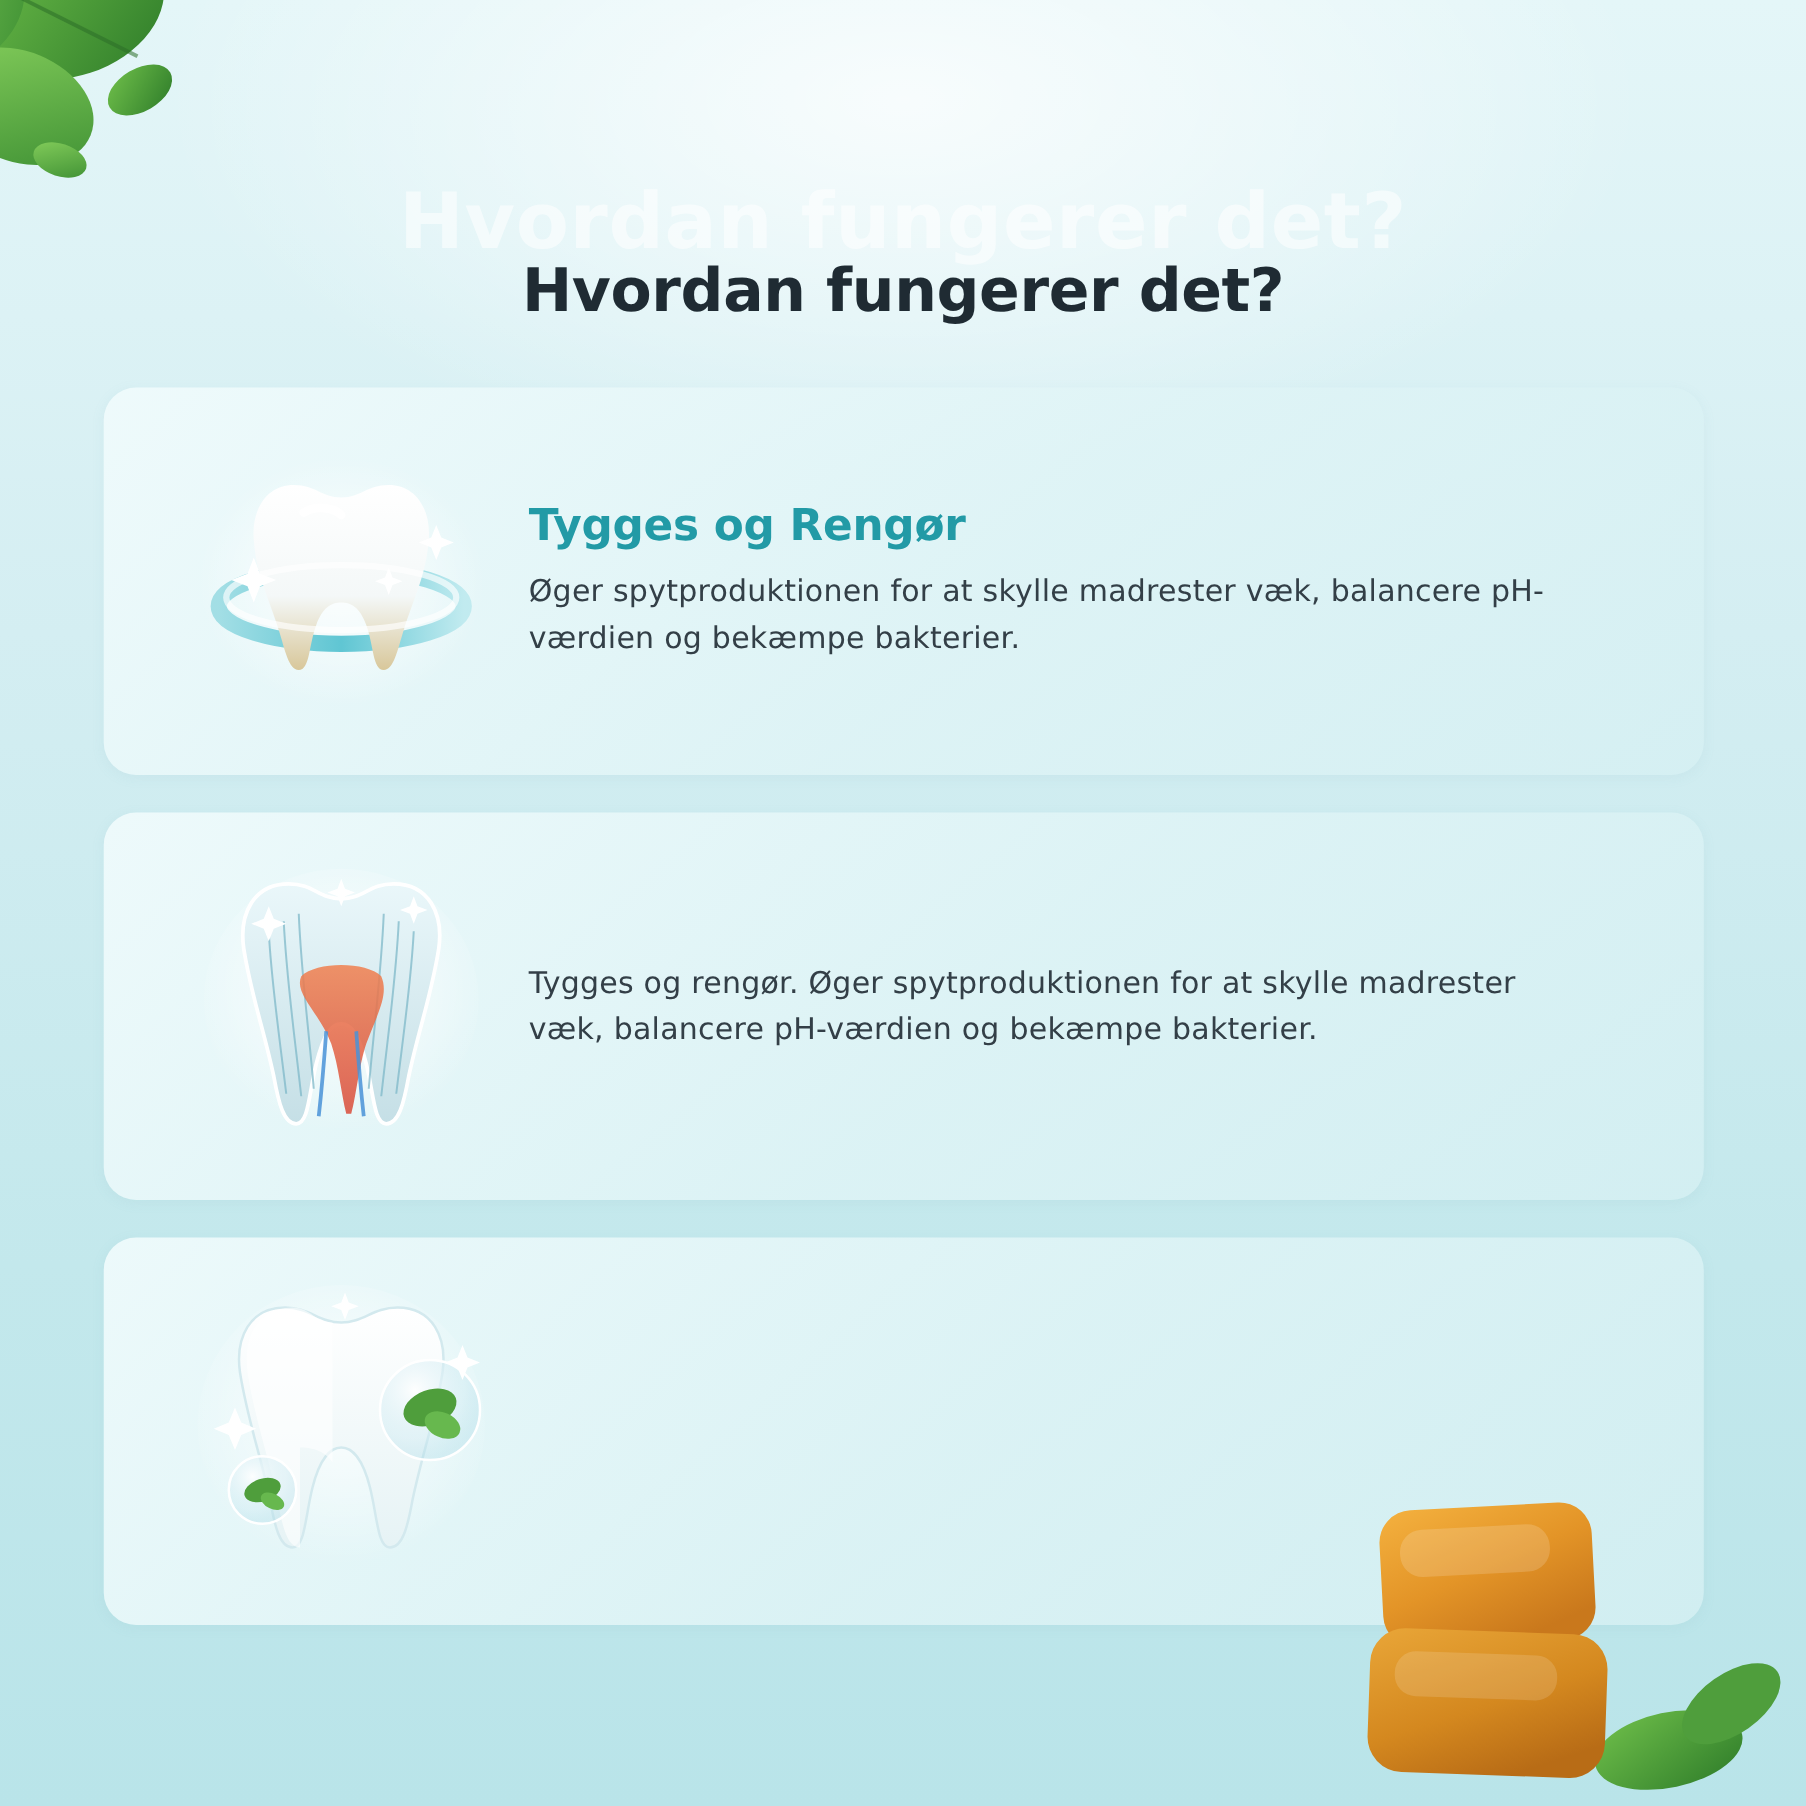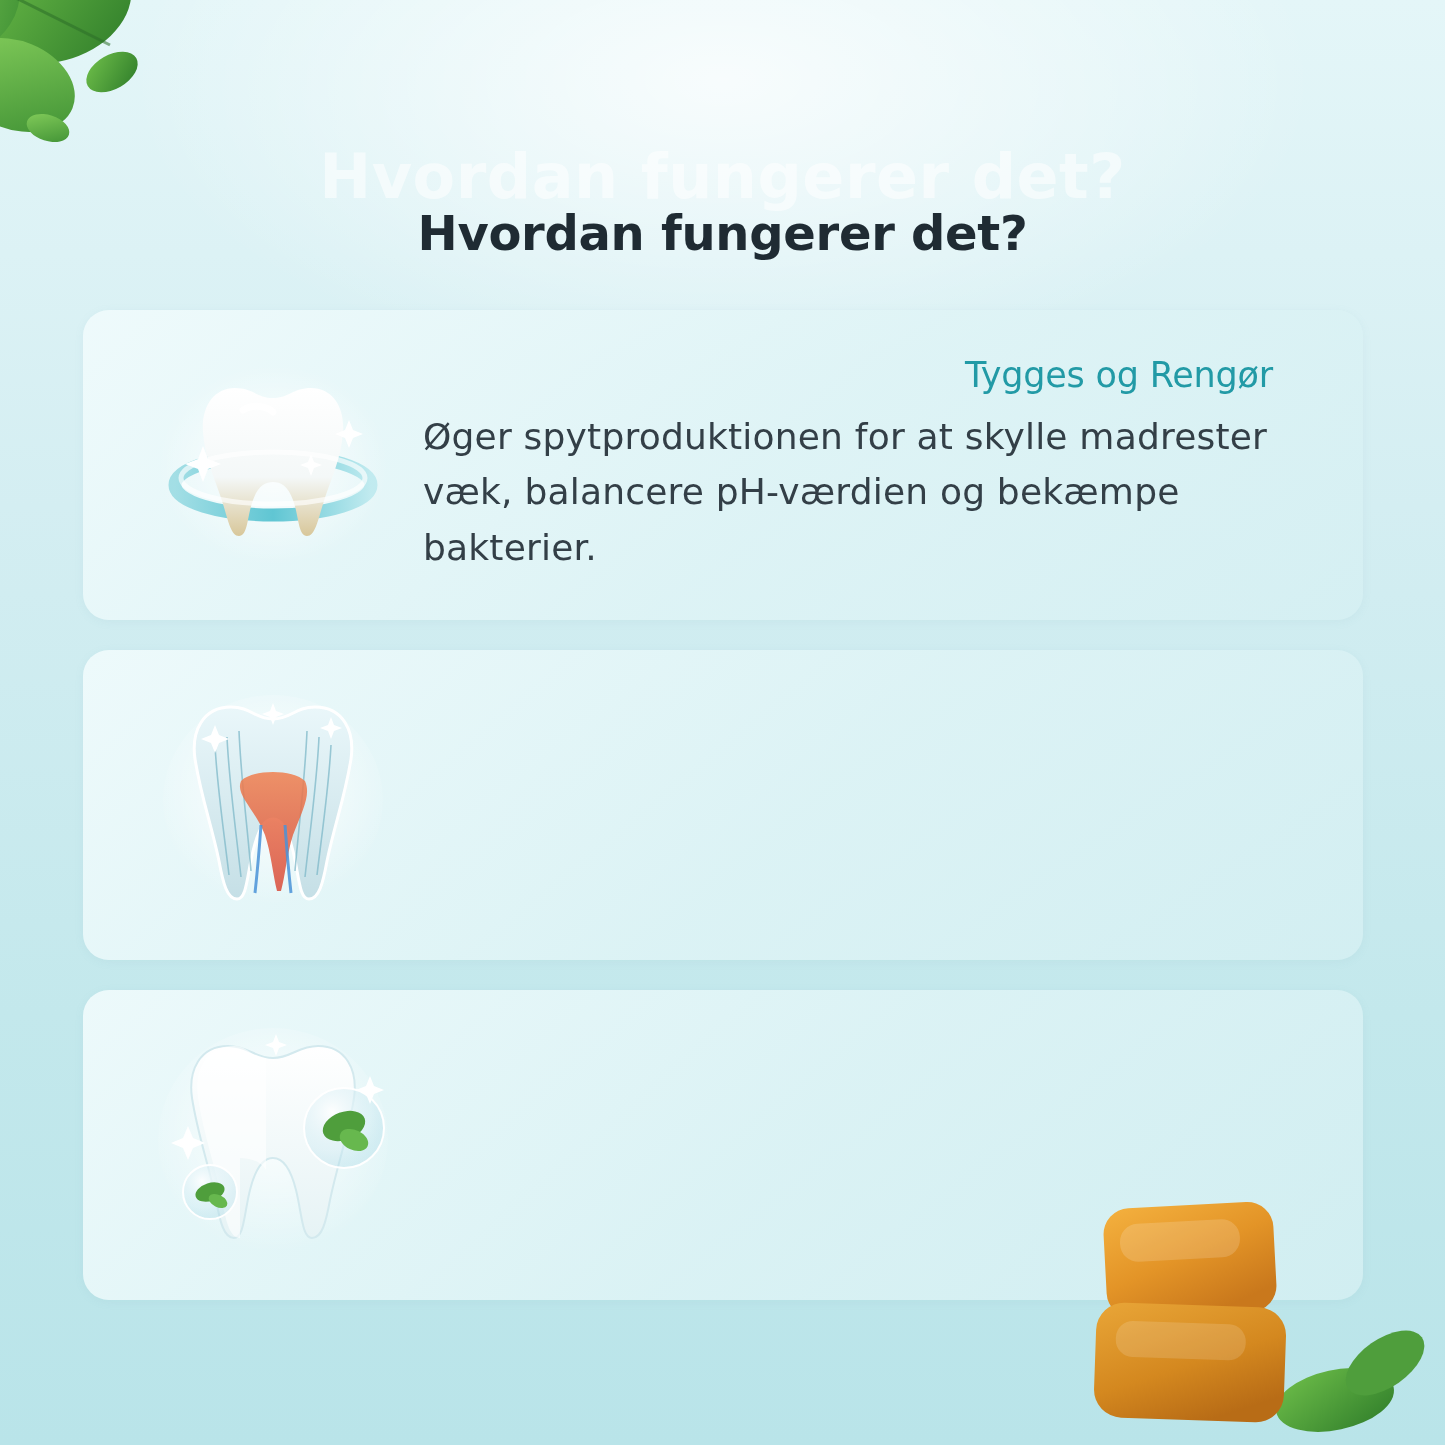--- a/index.html
+++ b/index.html
@@ -105,28 +105,27 @@
     align-items: center;
     justify-content: center;
     position: relative;
   }
   .card-body {
     flex: 1 1 auto;
     padding-right: 50px;
   }
   .card-title {
     font-size: 35px;
-    font-weight: 400;
+    font-weight: 700;
     color: #229aa6;
     margin: 0 0 14px 0;
     letter-spacing: -0.2px;
-    text-align: right;
   }
   .card-text {
-    font-size: 36px;
+    font-size: 24px;
     line-height: 1.53;
     color: #333f47;
     margin: 0;
     letter-spacing: 0.2px;
   }
 </style>
 </head>
 <body>
 
 <div id="page">
@@ -227,20 +226,21 @@
             <path d="M132 140 C134 168 136 190 138 208"></path>
           </g>
           <g fill="#ffffff">
             <path d="M62 40 l4 10 10 4 -10 4 -4 10 -4 -10 -10 -4 10 -4 z"></path>
             <path d="M178 32 l3 8 8 3 -8 3 -3 8 -3 -8 -8 -3 8 -3 z"></path>
             <path d="M120 18 l3 8 8 3 -8 3 -3 8 -3 -8 -8 -3 8 -3 z"></path>
           </g>
         </svg>
       </div>
       <div class="card-body">
+        <p class="card-text">Tygges og rengør. Øger spytproduktionen for at skylle madrester væk, balancere pH-værdien og bekæmpe bakterier.</p>
       </div>
     </div>
 
     <div class="card">
       <div class="card-icon">
         <svg width="250" height="250" viewBox="0 0 250 250">
           <defs>
             <linearGradient id="t3" x1="0" y1="0" x2="0" y2="1">
               <stop offset="0%" stop-color="#ffffff"></stop>
               <stop offset="100%" stop-color="#e6f3f5"></stop>

